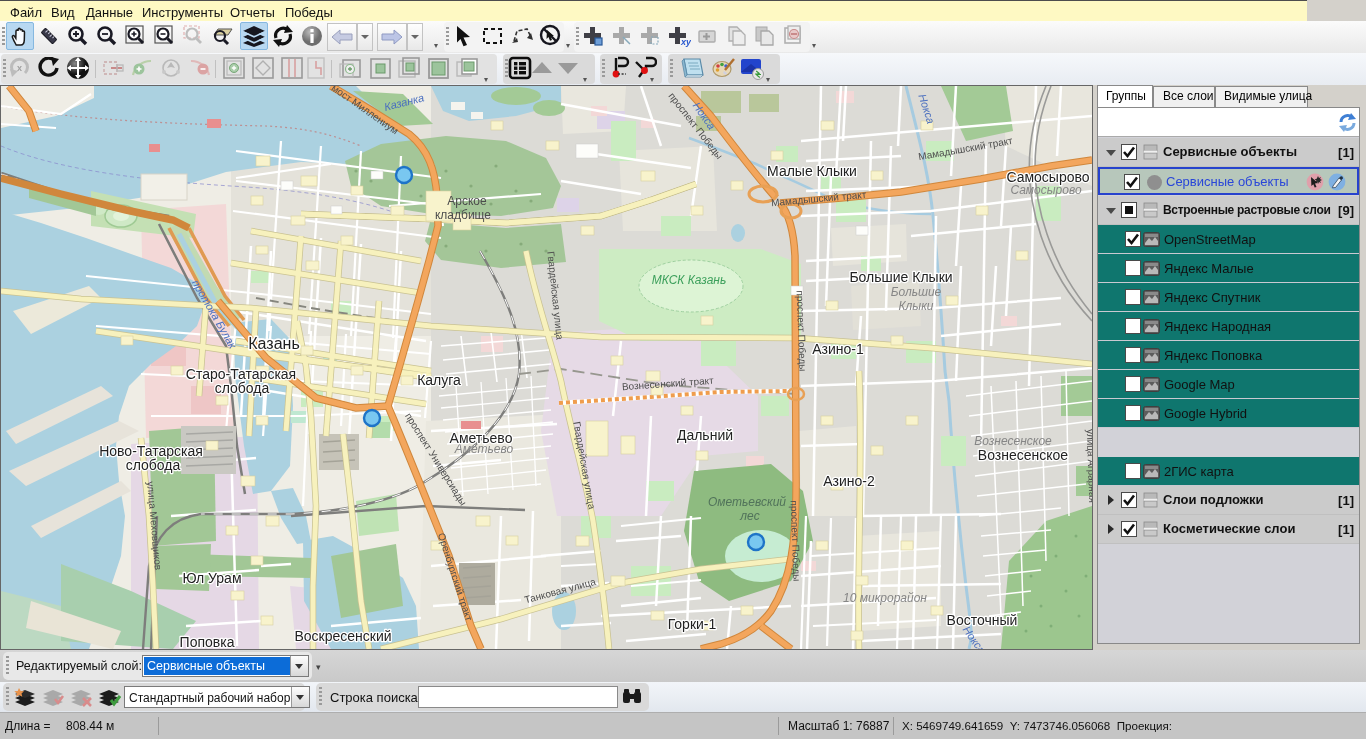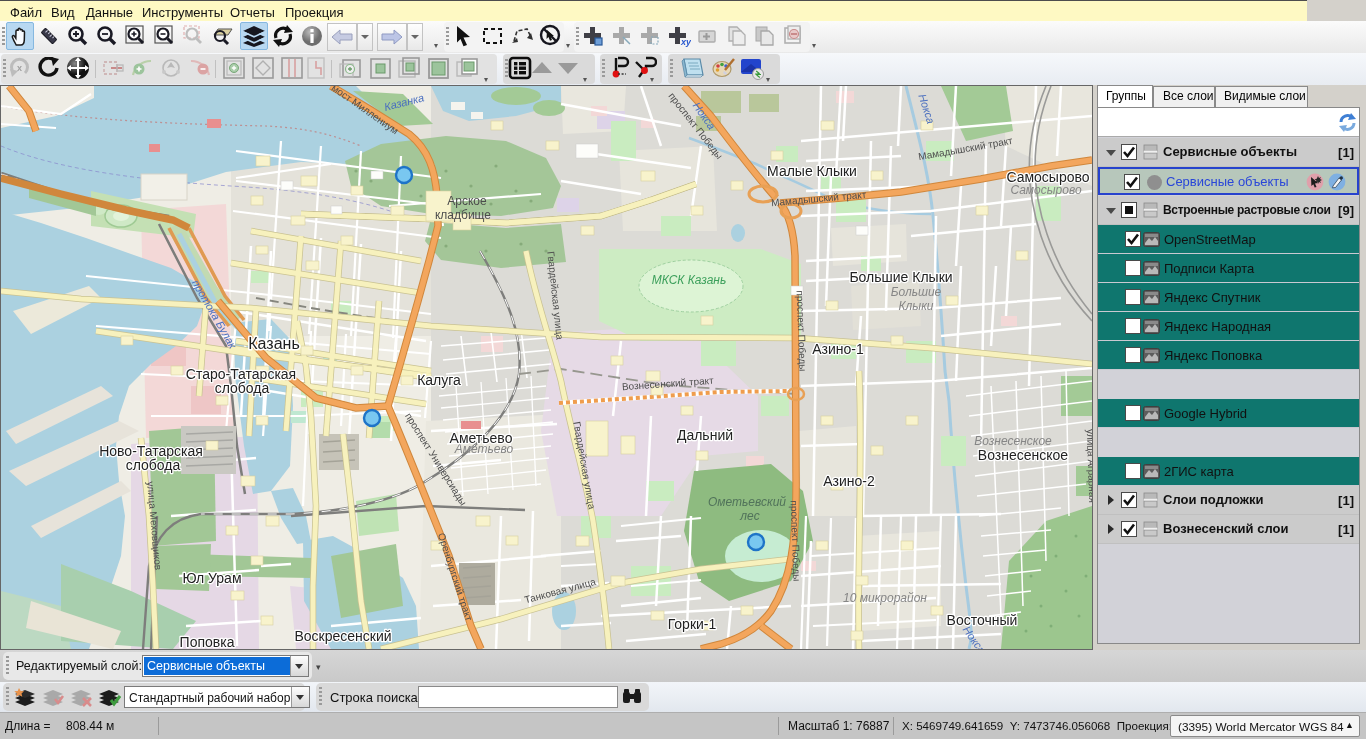--- a/index.html
+++ b/index.html
@@ -18,21 +18,21 @@
 .vsep{position:absolute;top:4px;width:1px;height:18px;background:#9b9b9b}
 svg{display:block}
 </style></head>
 <body>
 <div id="menubar">
  <span style="left:10px">Файл</span>
     <span style="left:51px">Вид</span>
     <span style="left:86px">Данные</span>
     <span style="left:142px">Инструменты</span>
     <span style="left:230px">Отчеты</span>
-    <span style="left:285px">Проекция</span>
+    <span style="left:285px">Победы</span>
 </div>
 <div id="tb1">
 <div class="grip" style="left:2px;top:6px"></div>
 <div class="ico hl" style="left:6px">
  <svg width="20" height="21" viewBox="0 0 20 21">
         <path d="M6.2,19 C4.8,16.5 3.2,13.5 2.4,11.2 C1.9,9.8 3.6,9 4.4,10.2 L5.8,12.3 L6,5 C6,3.6 8,3.6 8,5 L8.2,3.2 C8.3,1.8 10.2,1.8 10.2,3.2 L10.3,4.3 C10.5,3 12.4,3.1 12.4,4.5 L12.5,5.8 C12.8,4.6 14.5,4.8 14.5,6.2 L14.3,14 C14.2,17 12.8,19 10.8,19 Z" fill="#f8fbff" stroke="#1a1a1a" stroke-width="1.5"></path>
       </svg>
 </div>
 <div class="ico" style="left:35px">
       <svg width="22" height="22" viewBox="0 0 22 22">
@@ -975,21 +975,21 @@
 </svg>
 </div>
 <div id="panel">
 
  <div class="abs" style="left:0;top:0;width:263px;height:22px">
   <div class="abs" style="left:0;top:0;width:56px;height:22px;background:#ffffff;border:1px solid #898989;border-bottom:none;z-index:2"></div>
   <span class="abs" style="left:9px;top:4px;z-index:3;font-size:12px">Группы</span>
   <div class="abs" style="left:56px;top:1px;width:62px;height:21px;background:#f0f0f0;border:1px solid #898989;border-bottom:none"></div>
   <span class="abs" style="left:66px;top:4px;font-size:12px">Все слои</span>
   <div class="abs" style="left:118px;top:1px;width:93px;height:21px;background:#f0f0f0;border:1px solid #898989;border-bottom:none"></div>
-  <span class="abs" style="left:127px;top:4px;font-size:12px">Видимые слои</span>
+  <span class="abs" style="left:127px;top:4px;font-size:12px">Видимые улица</span>
  </div>
 
  <div class="abs" style="left:0;top:22px;width:263px;height:537px;background:#d2d2d8;border:1px solid #898989">
 
   <div class="abs" style="left:0;top:0;width:261px;height:29px;background:#ffffff;border-bottom:1px solid #aaaaaa">
    <svg class="abs" style="left:240px;top:5px" width="19" height="19" viewBox="0 0 19 19">
      <path d="M3,9 A6.5,6.5 0 0 1 14,4.5" stroke="#3f7fd4" stroke-width="3" fill="none"></path>
      <polygon points="13,0 18,6 10,7" fill="#3f7fd4"></polygon>
      <path d="M16,10 A6.5,6.5 0 0 1 5,14.5" stroke="#7aaade" stroke-width="3" fill="none"></path>
      <polygon points="6,19 1,13 9,12" fill="#7aaade"></polygon>
@@ -1065,21 +1065,21 @@
   </div>
   <div class="crow" style="top:146px">
     <svg class="abs" style="left:27px;top:6px" width="16" height="16" viewBox="0 0 16 16">
           <rect x="0.5" y="0.5" width="15" height="15" fill="#fff" stroke="#4a4a4a"></rect>
         </svg>
     <svg class="abs" style="left:45px;top:7px" width="17" height="15" viewBox="0 0 17 15">
           <rect x="0.5" y="0.5" width="16" height="14" rx="2" fill="#5d5d5d" stroke="#3f3f3f"></rect>
           <path d="M2,11 L6,6 L9,9 L12,5 L15,9 L15,13 L2,13 Z" fill="#b9b9b9"></path>
           <rect x="2" y="2" width="13" height="3" fill="#8a8a8a"></rect>
         </svg>
-    <span class="ctxt">Подписи Карта</span>
+    <span class="ctxt">Яндекс Малые</span>
   </div>
   <div class="crow" style="top:175px">
     <svg class="abs" style="left:27px;top:6px" width="16" height="16" viewBox="0 0 16 16">
           <rect x="0.5" y="0.5" width="15" height="15" fill="#fff" stroke="#4a4a4a"></rect>
         </svg>
     <svg class="abs" style="left:45px;top:7px" width="17" height="15" viewBox="0 0 17 15">
           <rect x="0.5" y="0.5" width="16" height="14" rx="2" fill="#5d5d5d" stroke="#3f3f3f"></rect>
           <path d="M2,11 L6,6 L9,9 L12,5 L15,9 L15,13 L2,13 Z" fill="#b9b9b9"></path>
           <rect x="2" y="2" width="13" height="3" fill="#8a8a8a"></rect>
         </svg>
@@ -1099,20 +1099,31 @@
   <div class="crow" style="top:233px">
     <svg class="abs" style="left:27px;top:6px" width="16" height="16" viewBox="0 0 16 16">
           <rect x="0.5" y="0.5" width="15" height="15" fill="#fff" stroke="#4a4a4a"></rect>
         </svg>
     <svg class="abs" style="left:45px;top:7px" width="17" height="15" viewBox="0 0 17 15">
           <rect x="0.5" y="0.5" width="16" height="14" rx="2" fill="#5d5d5d" stroke="#3f3f3f"></rect>
           <path d="M2,11 L6,6 L9,9 L12,5 L15,9 L15,13 L2,13 Z" fill="#b9b9b9"></path>
           <rect x="2" y="2" width="13" height="3" fill="#8a8a8a"></rect>
         </svg>
     <span class="ctxt">Яндекс Поповка</span>
+  </div>
+  <div class="crow" style="top:262px">
+    <svg class="abs" style="left:27px;top:6px" width="16" height="16" viewBox="0 0 16 16">
+          <rect x="0.5" y="0.5" width="15" height="15" fill="#fff" stroke="#4a4a4a"></rect>
+        </svg>
+    <svg class="abs" style="left:45px;top:7px" width="17" height="15" viewBox="0 0 17 15">
+          <rect x="0.5" y="0.5" width="16" height="14" rx="2" fill="#5d5d5d" stroke="#3f3f3f"></rect>
+          <path d="M2,11 L6,6 L9,9 L12,5 L15,9 L15,13 L2,13 Z" fill="#b9b9b9"></path>
+          <rect x="2" y="2" width="13" height="3" fill="#8a8a8a"></rect>
+        </svg>
+    <span class="ctxt">Google Map</span>
   </div>
   <div class="crow" style="top:291px">
     <svg class="abs" style="left:27px;top:6px" width="16" height="16" viewBox="0 0 16 16">
           <rect x="0.5" y="0.5" width="15" height="15" fill="#fff" stroke="#4a4a4a"></rect>
         </svg>
     <svg class="abs" style="left:45px;top:7px" width="17" height="15" viewBox="0 0 17 15">
           <rect x="0.5" y="0.5" width="16" height="14" rx="2" fill="#5d5d5d" stroke="#3f3f3f"></rect>
           <path d="M2,11 L6,6 L9,9 L12,5 L15,9 L15,13 L2,13 Z" fill="#b9b9b9"></path>
           <rect x="2" y="2" width="13" height="3" fill="#8a8a8a"></rect>
         </svg>
@@ -1147,21 +1158,21 @@
     <div class="tcol"></div>
     <svg class="abs" style="left:23px;top:6px" width="16" height="16" viewBox="0 0 16 16">
           <rect x="0.5" y="0.5" width="15" height="15" fill="#fff" stroke="#4a4a4a"></rect>
           <path d="M3,8 L6.5,12 L13,3.5" stroke="#111" stroke-width="2.6" fill="none"></path>
         </svg>
     <svg class="abs" style="left:44px;top:6px" width="17" height="16" viewBox="0 0 17 16">
           <rect x="2" y="1" width="13" height="6" fill="#b9b9b9" stroke="#8a8a8a" stroke-width="0.8"></rect>
           <rect x="2" y="9" width="13" height="6" fill="#c9c9c9" stroke="#8a8a8a" stroke-width="0.8"></rect>
           <rect x="2" y="6.6" width="13" height="2" fill="#efefef"></rect>
         </svg>
-    <span class="gtxt">Вознесенский слои</span>
+    <span class="gtxt">Косметические слои</span>
         <span class="cnt">[1]</span>
   </div>
  </div>
 </div>
 <div id="bb">
  <div class="abs" style="left:0;top:0;width:1366px;height:32px;background:linear-gradient(#d6d6d6,#c9c9c9)"></div>
  <div class="abs" style="left:0;top:32px;width:1366px;height:30px;background:linear-gradient(#f2f5f9,#e2e7ee)"></div>
 
  <div class="abs" style="left:3px;top:2px;width:309px;height:28px;background:#e8e8e8;border-radius:5px">
   <div class="grip" style="top:4px"></div>
@@ -1232,17 +1243,13 @@
  </div>
 </div>
 <div id="status">
  <span class="abs" style="left:5px;top:6px">Длина =</span>
  <span class="abs" style="left:66px;top:6px">808.44 м</span>
  <div class="vsep" style="left:158px"></div>
  <div class="vsep" style="left:778px"></div>
  <span class="abs" style="left:788px;top:6px">Масштаб 1: 76887</span>
  <div class="vsep" style="left:893px"></div>
  <span class="abs" style="left:902px;top:6px;font-size:11.6px">X: 5469749.641659&nbsp;&nbsp;Y: 7473746.056068&nbsp;&nbsp;Проекция:</span>
- <div class="abs" style="left:1170px;top:2px;width:190px;height:22px;background:#f5f5f5;border:1px solid #8a8a8a;border-radius:2px">
-   <span class="abs" style="left:7px;top:4px;font-size:11.8px">(3395) World Mercator WGS 84</span>
-   <span class="abs" style="left:174px;top:4px;font-size:9px">▲</span>
- </div>
 </div>
 
 </body></html>

